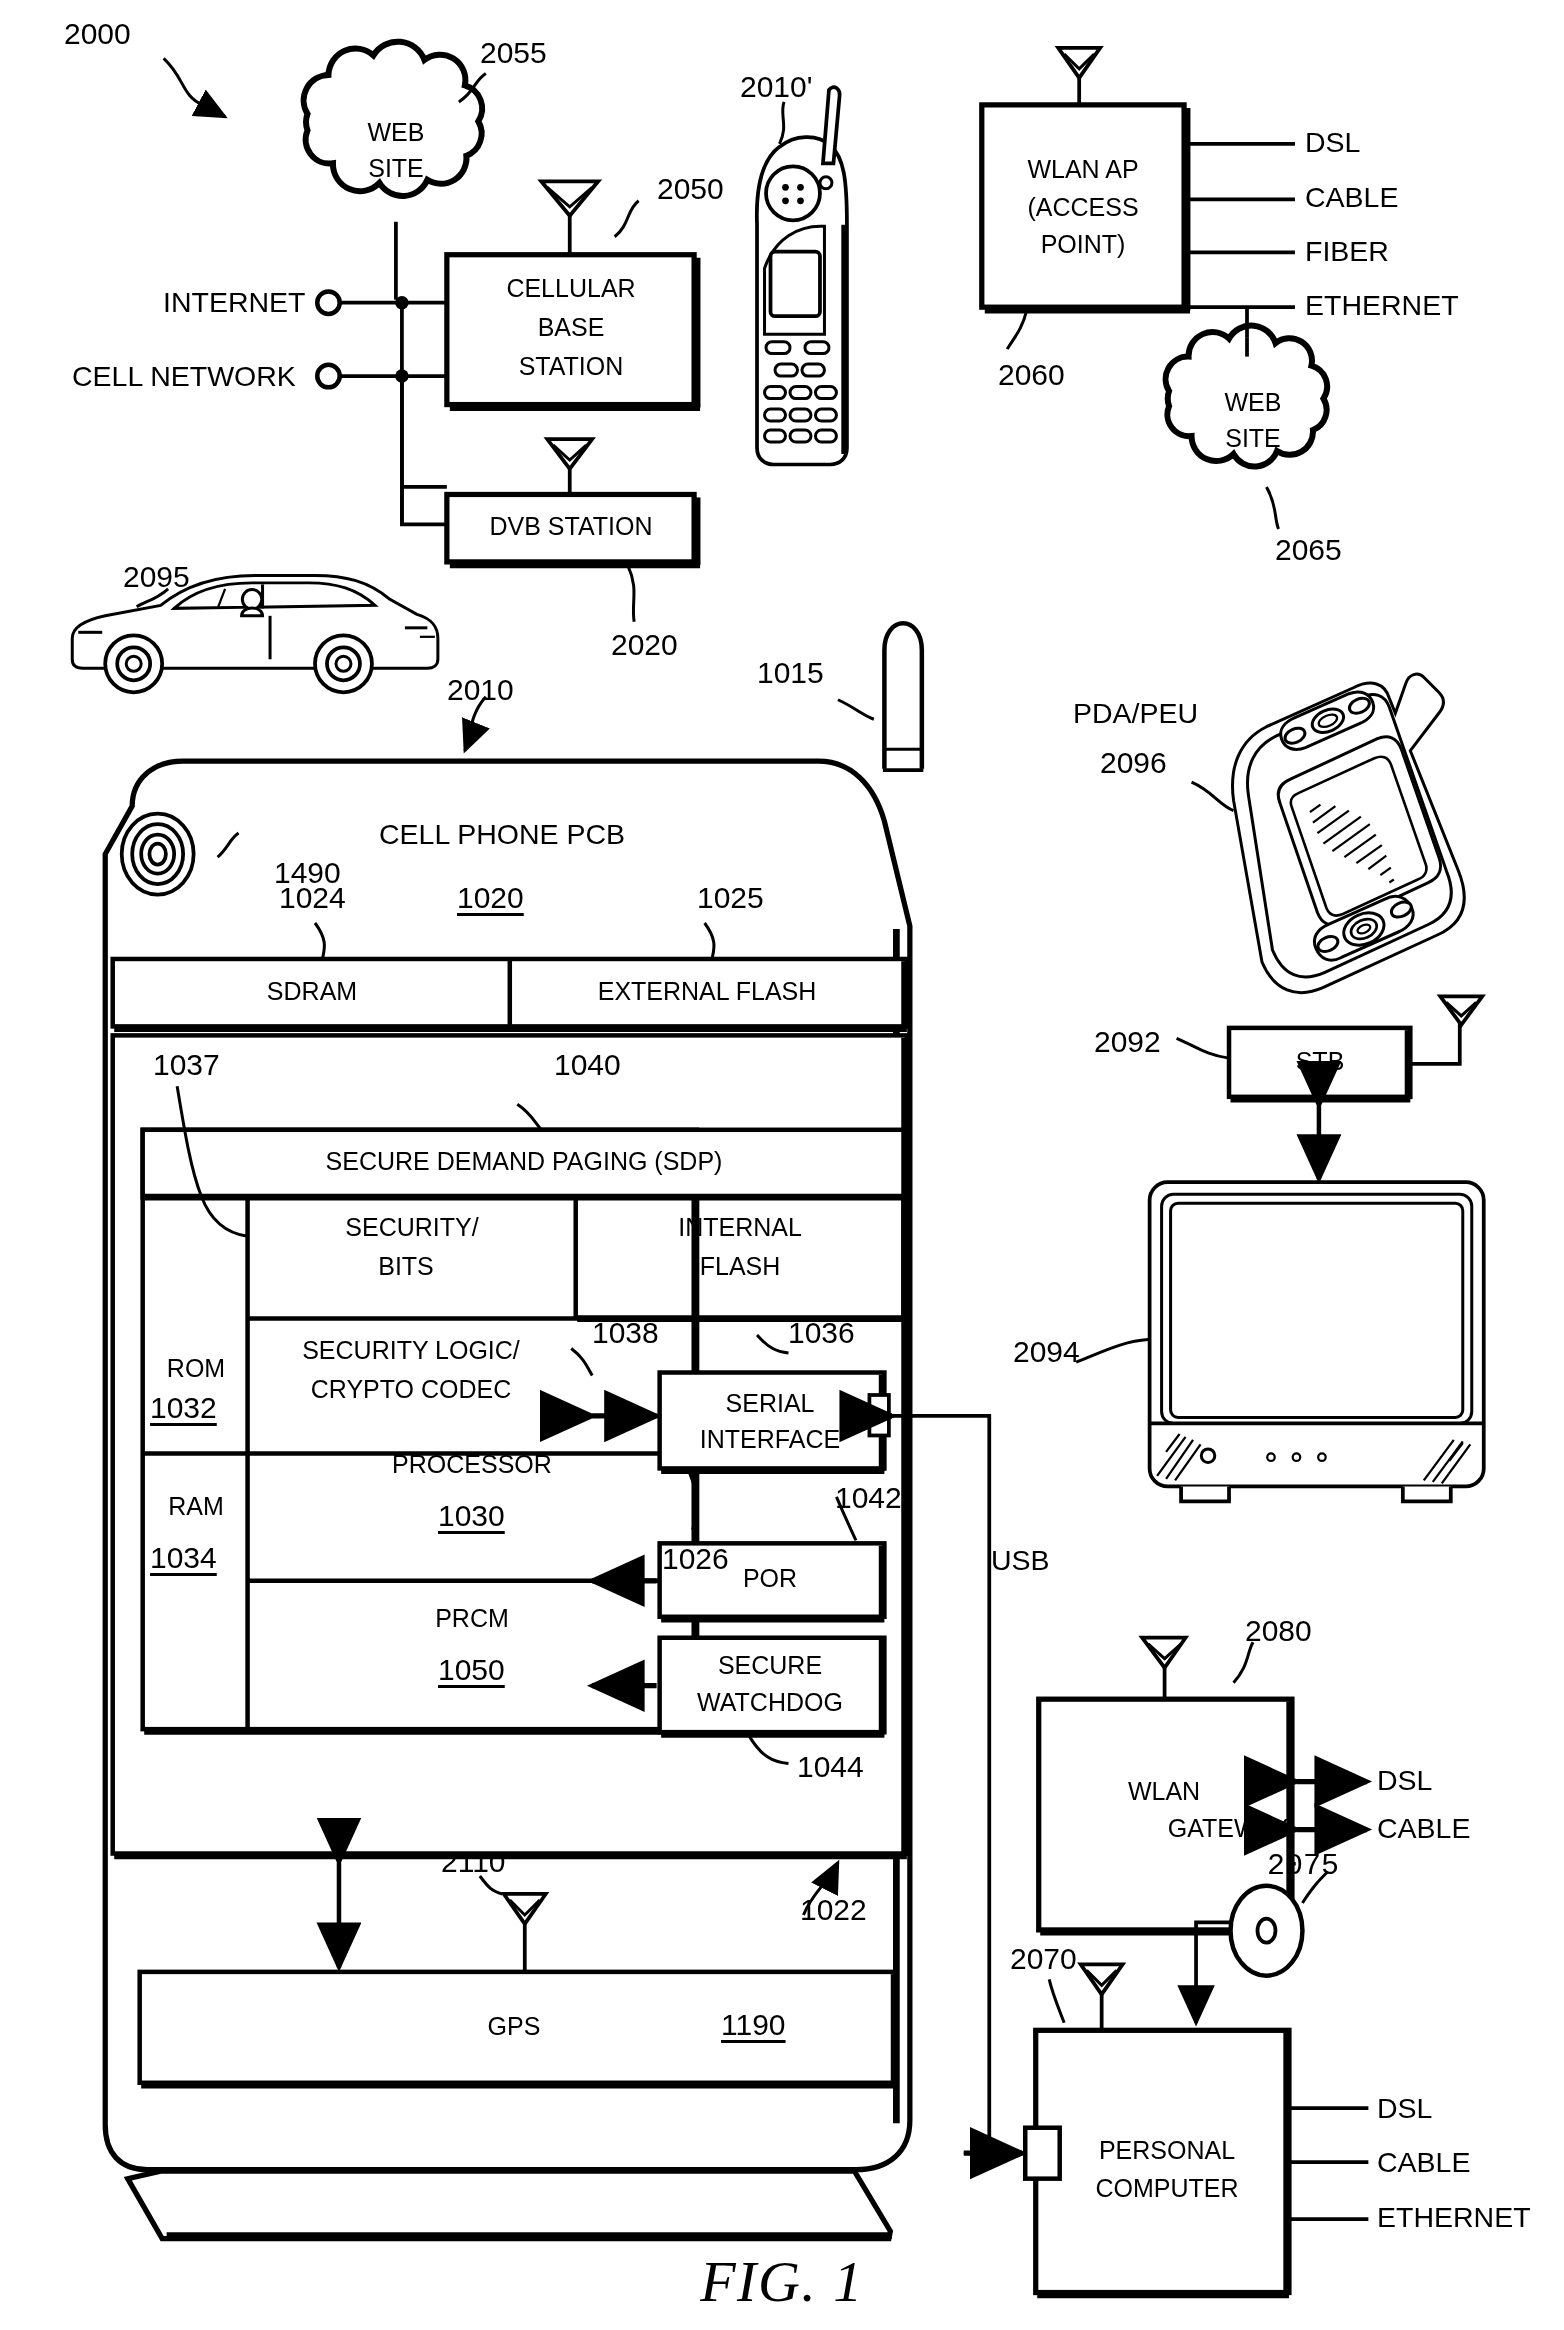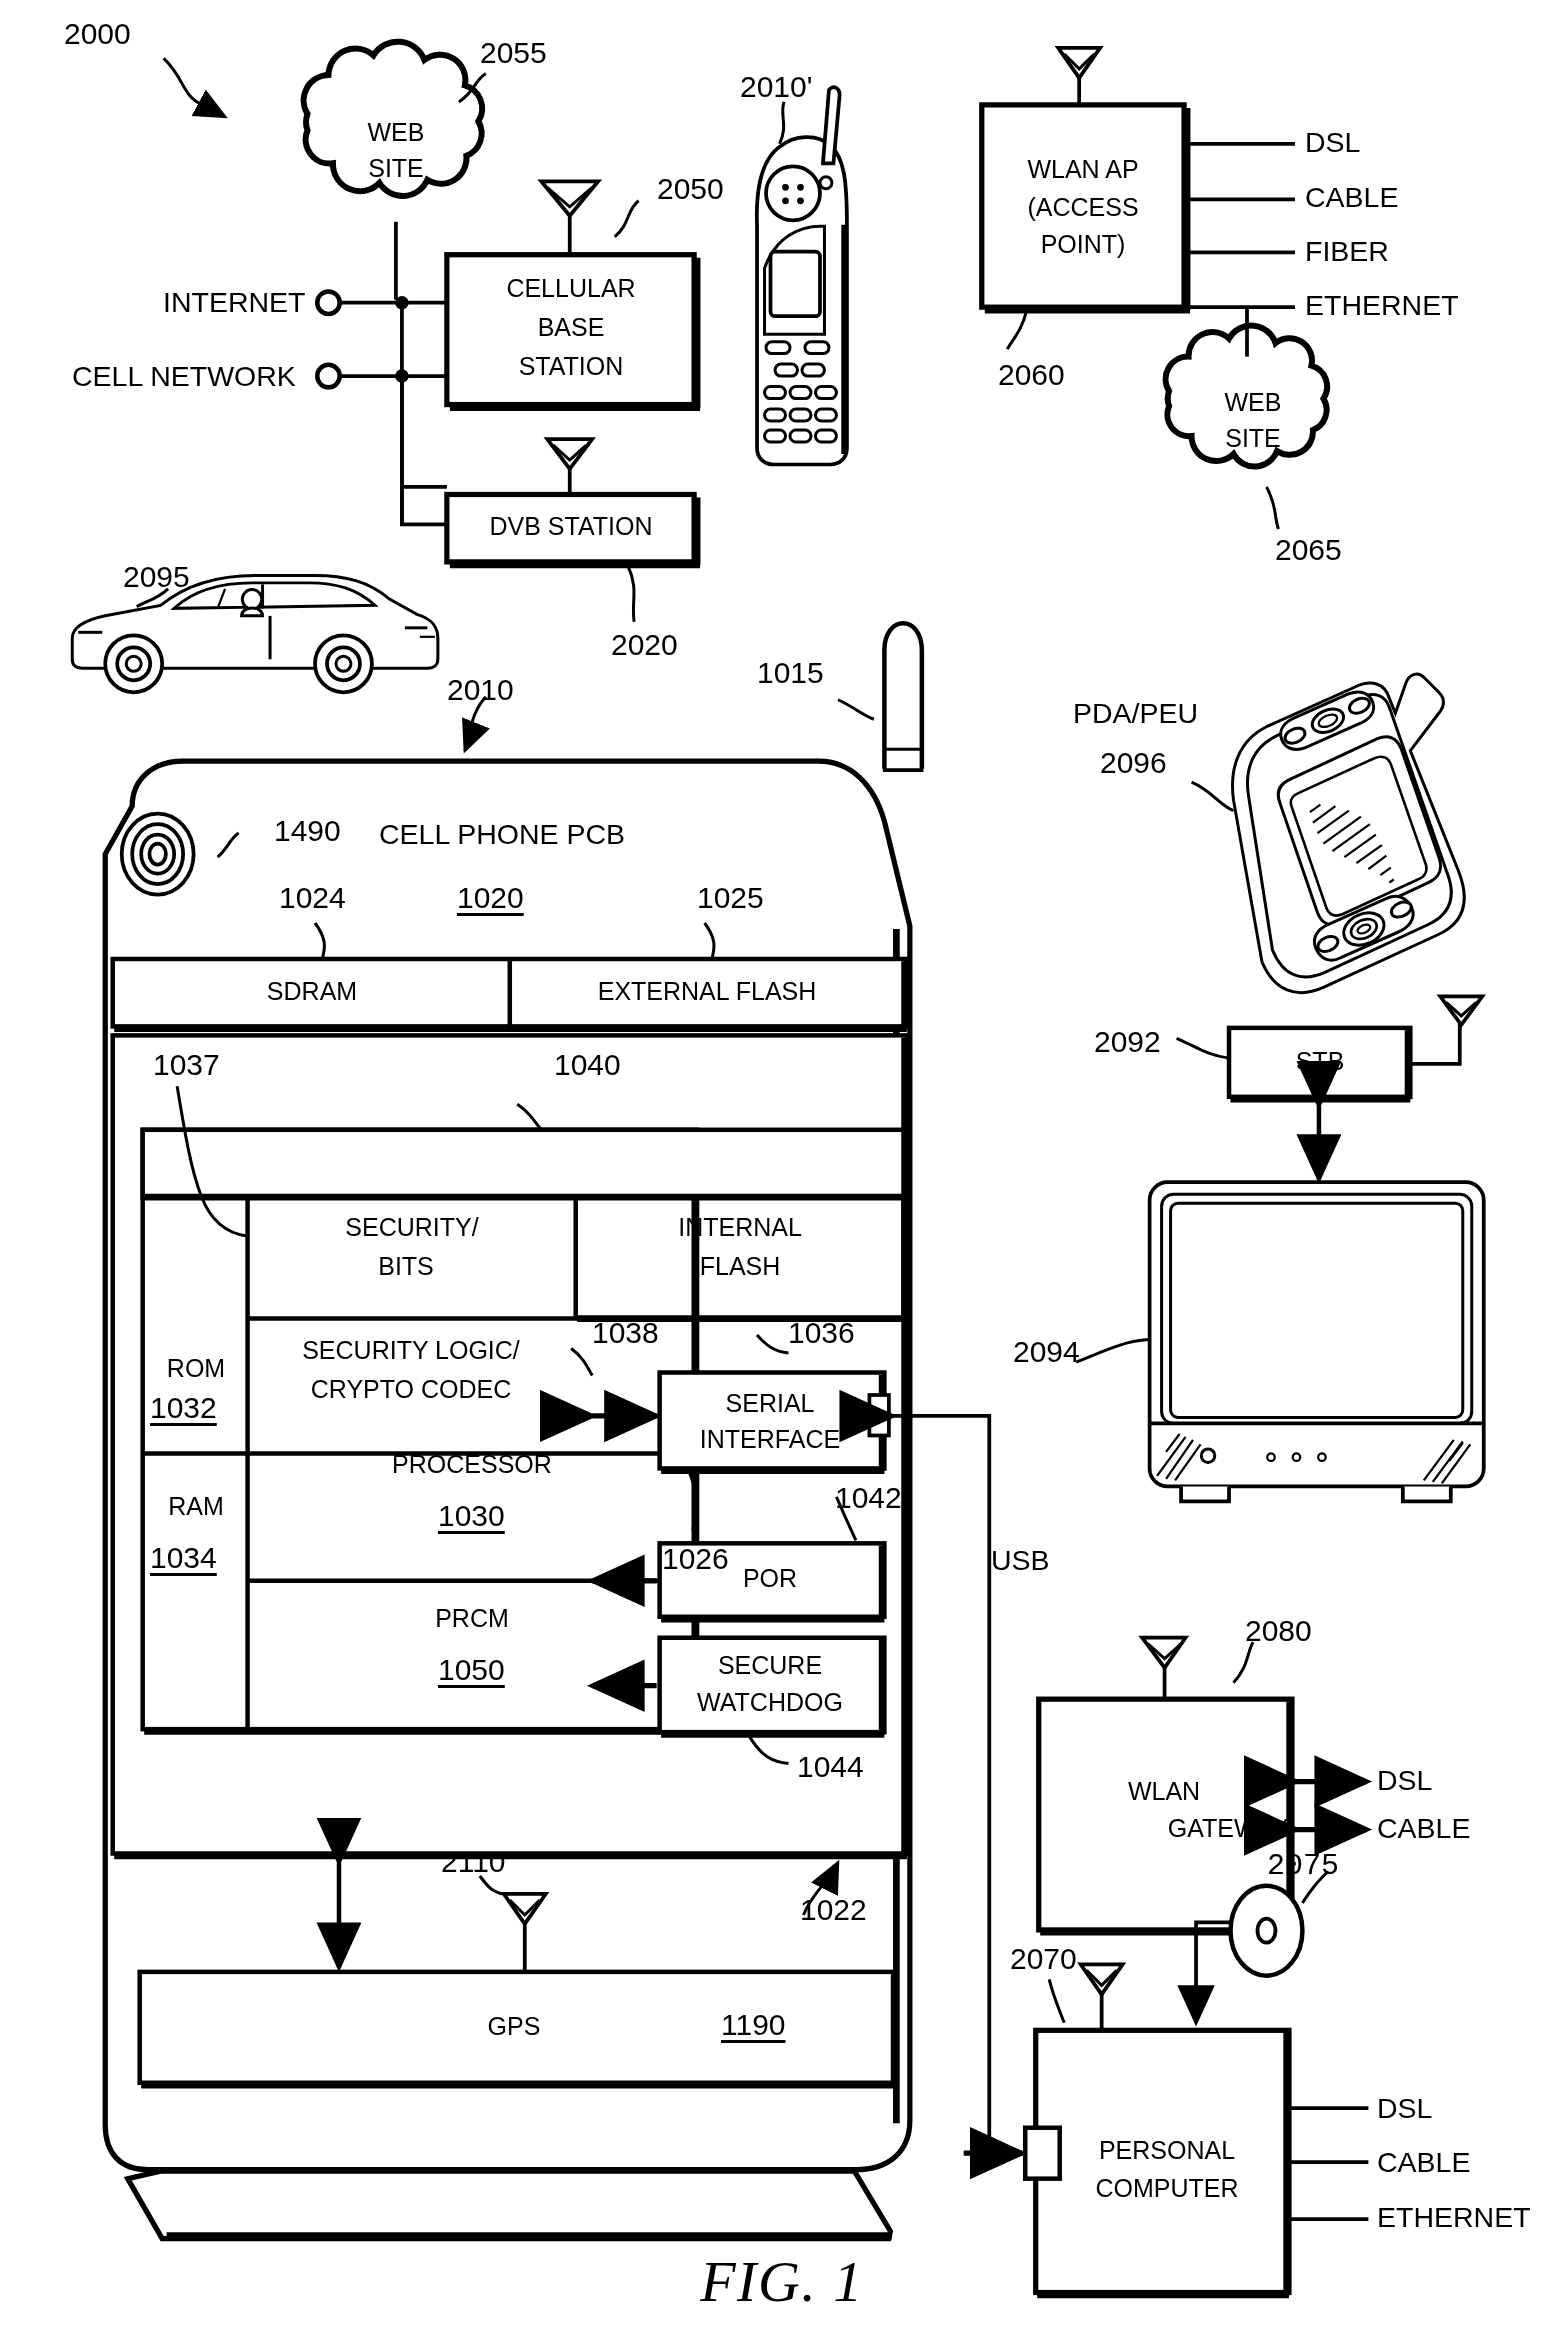--- a/index.html
+++ b/index.html
@@ -417,32 +417,33 @@
 <div class="lbl plain" style="left:1305px;top:181px;">CABLE</div>
 <div class="lbl plain" style="left:1305px;top:235px;">FIBER</div>
 <div class="lbl plain" style="left:1305px;top:289px;">ETHERNET</div>
 
 <div class="lbl boxtext ctr" style="left:1253px;top:387px;">WEB</div>
 <div class="lbl boxtext ctr" style="left:1253px;top:423px;">SITE</div>
 <div class="lbl ref" style="left:1275px;top:533px;">2065</div>
 
 <div class="lbl ref" style="left:447px;top:673px;">2010</div>
 <div class="lbl ref" style="left:757px;top:656px;">1015</div>
-<div class="lbl ref" style="left:274px;top:814px;">1490</div>
+<div class="lbl ref" style="left:274px;top:856px;">1490</div>
 <div class="lbl plain" style="left:379px;top:818px;">CELL PHONE PCB</div>
 <div class="lbl ref" style="left:279px;top:881px;">1024</div>
 <div class="lbl ref ul" style="left:457px;top:881px;">1020</div>
 <div class="lbl ref" style="left:697px;top:881px;">1025</div>
 
 <div class="lbl boxtext ctr" style="left:312px;top:976px;">SDRAM</div>
 <div class="lbl boxtext ctr" style="left:707px;top:976px;">EXTERNAL FLASH</div>
 
 <div class="lbl ref" style="left:153px;top:1048px;">1037</div>
 <div class="lbl ref" style="left:554px;top:1048px;">1040</div>
 
+<div class="lbl boxtext ctr" style="left:524px;top:1146px;">SECURE DEMAND PAGING (SDP)</div>
 
 <div class="lbl boxtext ctr" style="left:412px;top:1212px;">SECURITY/</div>
 <div class="lbl boxtext ctr" style="left:406px;top:1251px;">BITS</div>
 
 <div class="lbl boxtext ctr" style="left:740px;top:1212px;">INTERNAL</div>
 <div class="lbl boxtext ctr" style="left:740px;top:1251px;">FLASH</div>
 
 <div class="lbl boxtext ctr" style="left:196px;top:1353px;">ROM</div>
 <div class="lbl ref ul" style="left:150px;top:1391px;">1032</div>
 <div class="lbl boxtext ctr" style="left:196px;top:1491px;">RAM</div>

